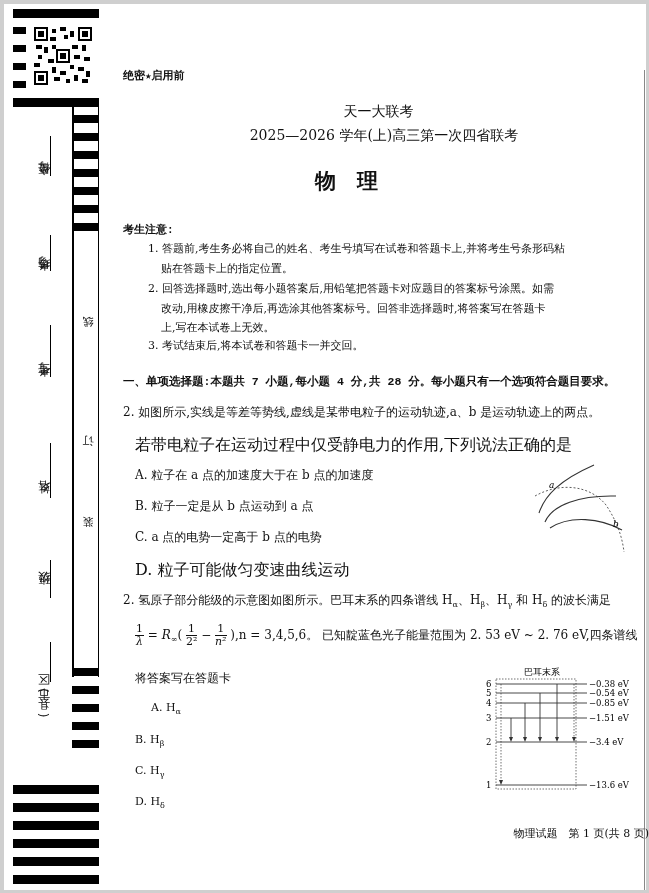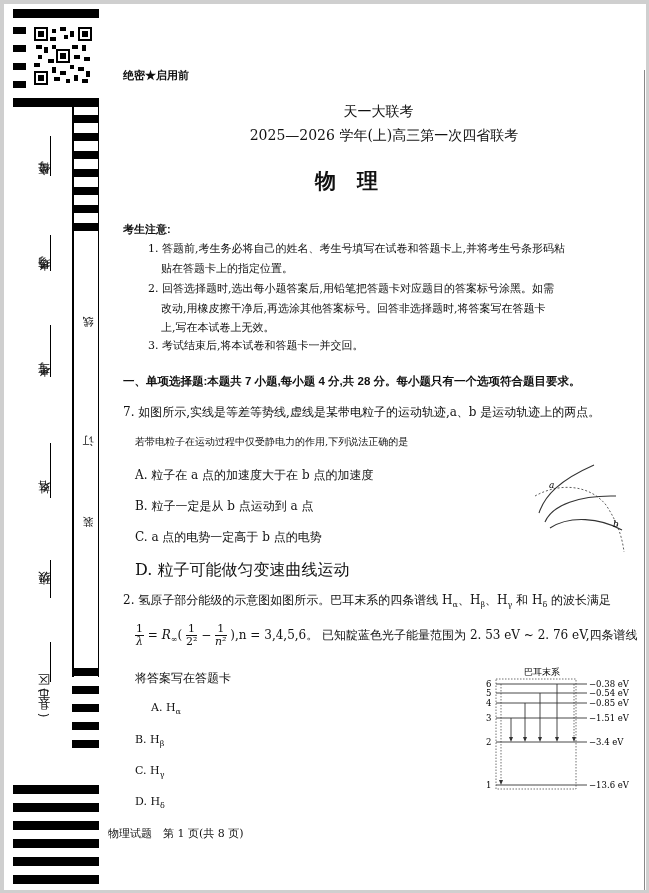--- a/index.html
+++ b/index.html
@@ -15,21 +15,21 @@
   .qr { position:absolute; left:34px; top:27px; width:58px; height:58px; }
   .vline { position:absolute; left:72px; top:107px; width:2px; height:570px; background:#000; }
   .vline2 { position:absolute; left:98px; top:107px; width:1px; height:570px; background:#000; }
   .bar { position:absolute; background:#000; }
   .vtext { position:absolute; writing-mode:vertical-rl; transform:rotate(180deg);
            font-family:"DejaVu Sans","Liberation Sans",sans-serif; font-size:12px; letter-spacing:2px; }
   .vsmall { position:absolute; font-family:"DejaVu Sans",sans-serif; font-size:11px;
             writing-mode:vertical-rl; transform:rotate(180deg); }
   .blank { position:absolute; left:50px; width:1px; background:#000; }
 
-  .sans { font-family:Liberation Sans, sans-serif; }
+  .sans { font-family:Liberation Mono, monospace; }
   .abs { position:absolute; white-space:nowrap; }
   .it { font-style:italic; }
   sub { font-size:8px; }
   .frac { display:inline-block; vertical-align:middle; text-align:center; font-size:11px; line-height:12px; }
   .frac .num { display:block; border-bottom:1px solid #111; padding:0 1px; }
   .frac .den { display:block; }
 </style>
 </head>
 <body>
 
@@ -138,22 +138,22 @@
   <div class="abs" style="left:148px;top:241px">1. 答题前,考生务必将自己的姓名、考生号填写在试卷和答题卡上,并将考生号条形码粘</div>
   <div class="abs" style="left:161px;top:261px">贴在答题卡上的指定位置。</div>
   <div class="abs" style="left:148px;top:281px">2. 回答选择题时,选出每小题答案后,用铅笔把答题卡对应题目的答案标号涂黑。如需</div>
   <div class="abs" style="left:161px;top:301px">改动,用橡皮擦干净后,再选涂其他答案标号。回答非选择题时,将答案写在答题卡</div>
   <div class="abs" style="left:161px;top:320px">上,写在本试卷上无效。</div>
   <div class="abs" style="left:148px;top:338px">3. 考试结束后,将本试卷和答题卡一并交回。</div>
 </div>
 
 <div class="abs sans" style="left:123px;top:374px;font-size:11.5px;font-weight:bold">一、单项选择题:本题共 7 小题,每小题 4 分,共 28 分。每小题只有一个选项符合题目要求。</div>
 
-<div class="abs" style="left:123px;top:404px;font-size:12px">7. 如图所示,实线是等差等势线,虚线是某带电粒子的运动轨迹,a、b 是运动轨迹上的两点。</div>
-<div class="abs" style="left:135px;top:435px;font-size:10px">若带电粒子在运动过程中仅受静电力的作用,下列说法正确的是</div>
+<div class="abs" style="left:123px;top:404px;font-size:12px">2. 如图所示,实线是等差等势线,虚线是某带电粒子的运动轨迹,a、b 是运动轨迹上的两点。</div>
+<div class="abs" style="left:135px;top:435px;font-size:16px">若带电粒子在运动过程中仅受静电力的作用,下列说法正确的是</div>
 <div class="abs" style="left:135px;top:467px;font-size:12px">A. 粒子在 a 点的加速度大于在 b 点的加速度</div>
 <div class="abs" style="left:135px;top:498px;font-size:12px">B. 粒子一定是从 b 点运动到 a 点</div>
 <div class="abs" style="left:135px;top:529px;font-size:12px">C. a 点的电势一定高于 b 点的电势</div>
 <div class="abs" style="left:135px;top:560px;font-size:16px">D. 粒子可能做匀变速曲线运动</div>
 
 <svg style="position:absolute;left:530px;top:460px" width="110" height="100">
   <path d="M9,53 C15,35 30,20 64,5" stroke="#333" stroke-width="1.1" fill="none"></path>
   <path d="M15,62 C22,45 50,35 86,36" stroke="#333" stroke-width="1.1" fill="none"></path>
   <path d="M20,68 C40,55 70,58 92,70" stroke="#333" stroke-width="1.1" fill="none"></path>
   <path d="M5,36 C30,22 60,25 76,45 C86,60 92,75 94,92" stroke="#333" stroke-width="0.8" stroke-dasharray="2,2" fill="none"></path>
@@ -213,13 +213,13 @@
     <text x="16" y="128">1</text>
     <text x="119" y="27">−0.38 eV</text>
     <text x="119" y="36">−0.54 eV</text>
     <text x="119" y="46">−0.85 eV</text>
     <text x="119" y="61">−1.51 eV</text>
     <text x="119" y="85">−3.4 eV</text>
     <text x="119" y="128">−13.6 eV</text>
   </g>
 </svg>
 
-<div class="abs" style="left:0;width:649px;text-align:left;top:826px;font-size:11px;padding-left:108px;box-sizing:border-box;white-space:pre">物理试题　第 1 页(共 8 页)</div>
+<div class="abs" style="left:0;width:649px;text-align:right;top:826px;font-size:11px;padding-left:108px;box-sizing:border-box;white-space:pre">物理试题　第 1 页(共 8 页)</div>
 
 </body></html>

